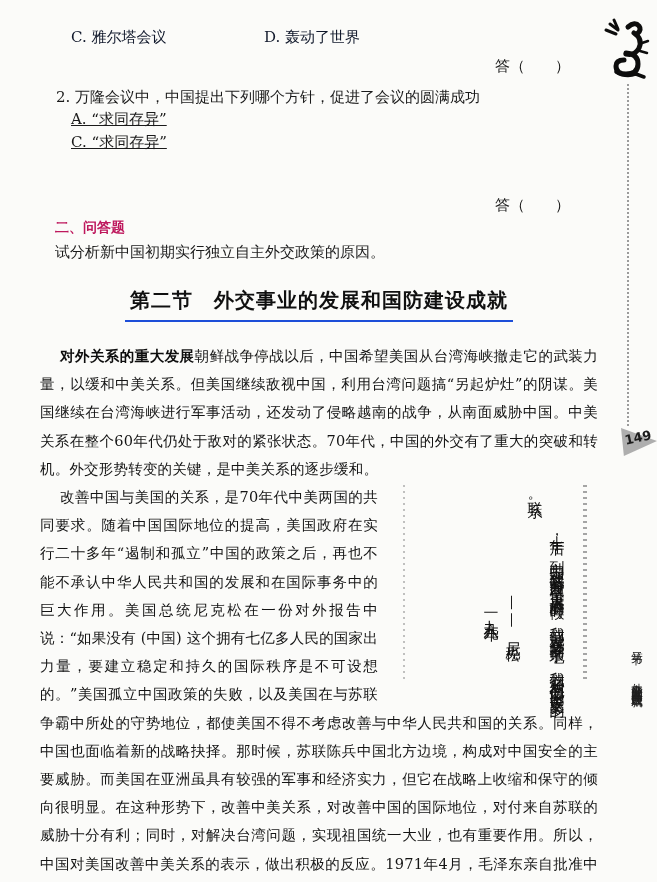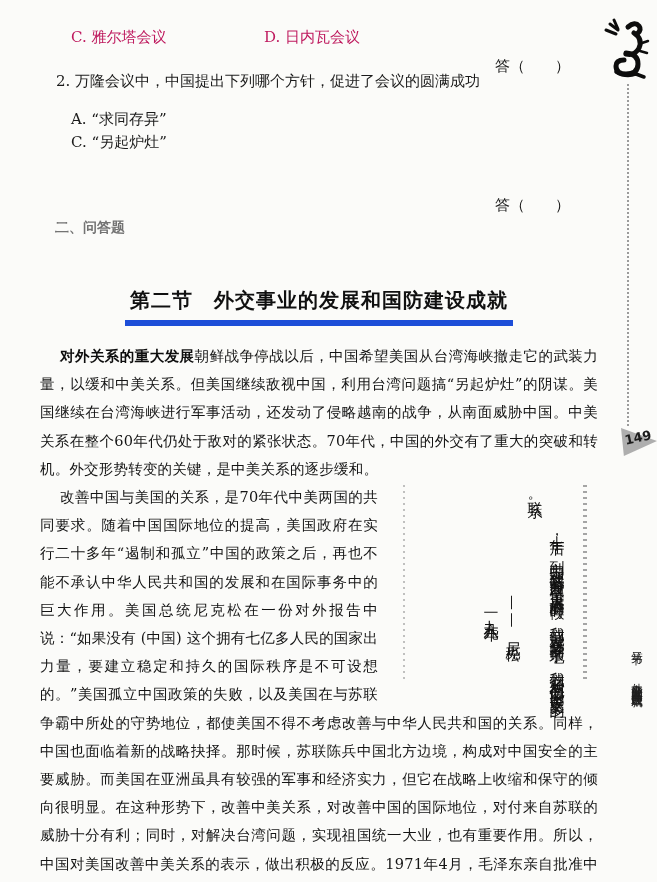--- a/index.html
+++ b/index.html
@@ -3,37 +3,37 @@
 <meta charset="utf-8">
 <style>
   * { margin:0; padding:0; box-sizing:border-box; }
   html,body { width:657px; height:882px; }
   body { font-family:"DejaVu Serif", serif; color:#1a1a1a; }
   .page {
     position:relative; width:657px; height:882px; overflow:hidden;
     background:#fbfbf9;
   }
   
-  .quiz { font-size:15px; color:#be185d; }
+  .quiz { font-size:15px; color:#0f172a; }
   .row-cd { position:absolute; left:71px; top:28px; display:flex; }
   .row-cd .opt-c { width:193px; }
   .answer-line { position:absolute; left:40px; width:558px; text-align:right; padding-right:28px; font-size:15px; }
   .ans1 { top:57px; }
   .ans2 { top:196px; }
-  .q2 { position:absolute; left:56px; top:72px; font-size:15px; }
+  .q2 { position:absolute; left:56px; top:88px; font-size:15px; }
   .q2-opts { position:absolute; left:71px; top:108px; list-style:none; }
-  .q2-opts li { line-height:23.2px; font-size:15px; }
-  .sec2-label { position:absolute; left:55px; top:219px; font-family:"DejaVu Sans", sans-serif; font-weight:bold; font-size:14px; color:#737373; }
+  .q2-opts li { line-height:23.2px; font-size:15px;text-decoration:underline; }
+  .sec2-label { position:absolute; left:55px; top:219px; font-family:"DejaVu Sans", sans-serif; font-weight:bold; font-size:14px; color:#be185d; }
   .essay { position:absolute; left:55px; top:243px; font-size:15px; }
   
   .title-wrap { position:absolute; left:40px; top:287px; width:558px; text-align:center; }
   .title-wrap span {
     display:inline-block; font-family:"DejaVu Sans", sans-serif; font-weight:bold;
     font-size:20px; color:#101010; letter-spacing:1px;
-    border-bottom:6px solid #1d4ed8; padding:0 5px 6px 5px;
+    border-bottom:2px solid #1d4ed8; padding:0 5px 6px 5px;
   }
   
   .bodyflow {
     position:absolute; left:40px; top:342px; width:558px;
     font-size:14.5px; line-height:28.2px; text-align:justify; color:#141414;
     letter-spacing:0.2px;
   }
   .para { text-indent:20px; }
   .para1-lead { font-family:"DejaVu Sans", sans-serif; font-weight:bold; color:#0e0e0e; }
   
@@ -77,35 +77,36 @@
   }
   .margin-caption .part2 { margin-inline-start:28px; }
 </style>
 </head>
 <body>
 
 <div class="page">
 
   <div class="quiz row-cd">
     <span class="opt-c">C. 雅尔塔会议</span>
-    <span class="opt-d">D. 日内瓦会议</span>
+    <span class="opt-d">D. 轰动了世界</span>
   </div>
 
   <div class="answer-line ans1">答（　　）</div>
 
   <div class="q2">2. 万隆会议中，中国提出下列哪个方针，促进了会议的圆满成功</div>
 
   <ul class="q2-opts">
     <li>A. “求同存异”</li>
-    <li>C. “另起炉灶”</li>
+    <li>C. “求同存异”</li>
   </ul>
 
   <div class="answer-line ans2">答（　　）</div>
 
   <div class="sec2-label">二、问答题</div>
+  <div class="essay">试分析新中国初期实行独立自主外交政策的原因。</div>
 
   <div class="title-wrap">
     <span>第二节　外交事业的发展和国防建设成就</span>
   </div>
 
   <div class="bodyflow">
     <p class="para"><span class="para1-lead">对外关系的重大发展</span><span>朝鲜战争停战以后，中国希望美国从台湾海峡撤走它的武装力量，以缓和中美关系。但美国继续敌视中国，利用台湾问题搞“另起炉灶”的阴谋。美国继续在台湾海峡进行军事活动，还发动了侵略越南的战争，从南面威胁中国。中美关系在整个60年代仍处于敌对的紧张状态。70年代，中国的外交有了重大的突破和转机。外交形势转变的关键，是中美关系的逐步缓和。</span></p>
 
     <div class="quote-float">
       <div class="chain chain-left"></div>

